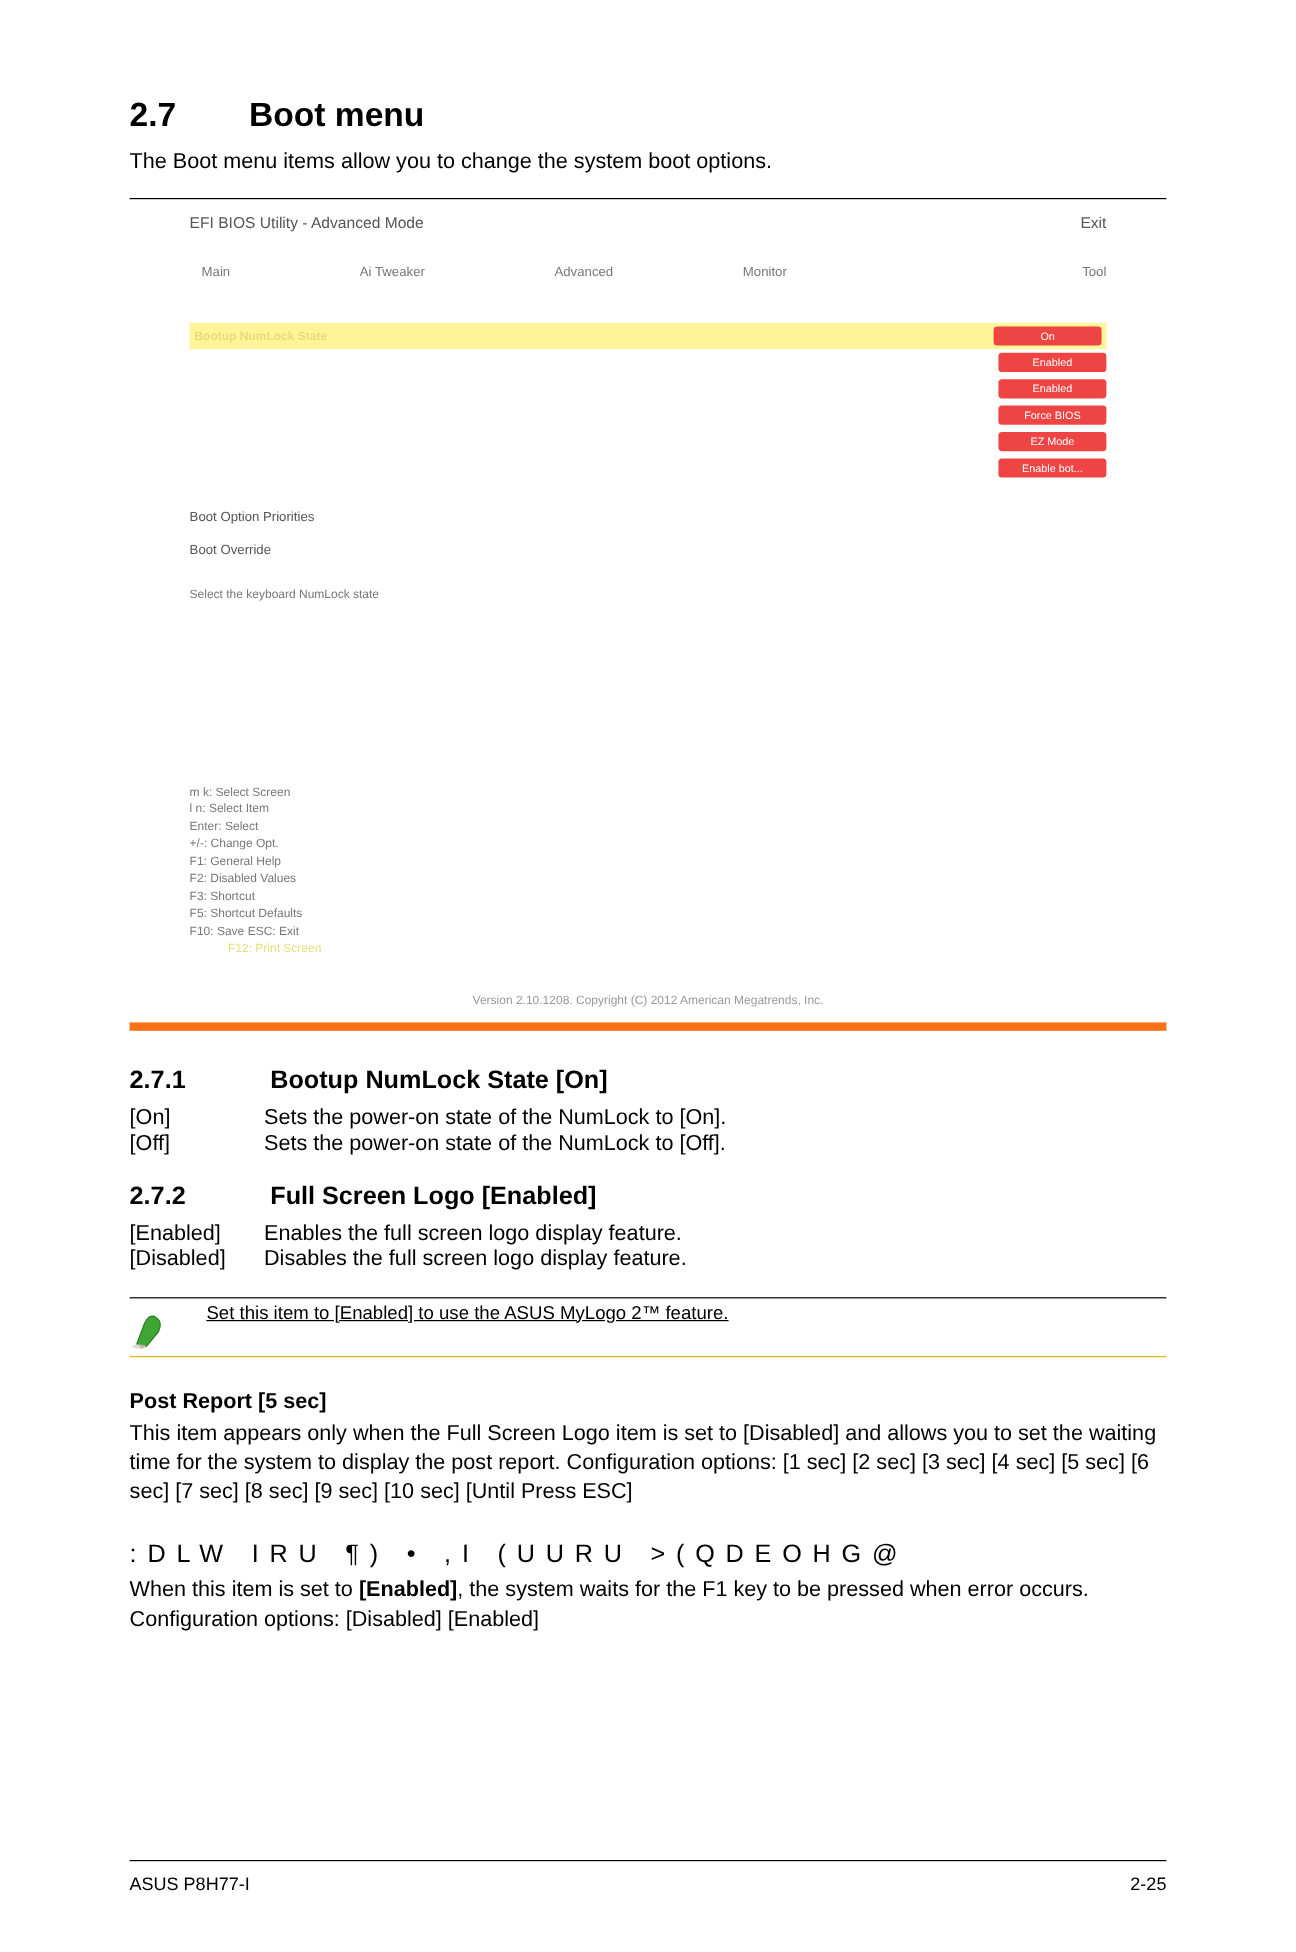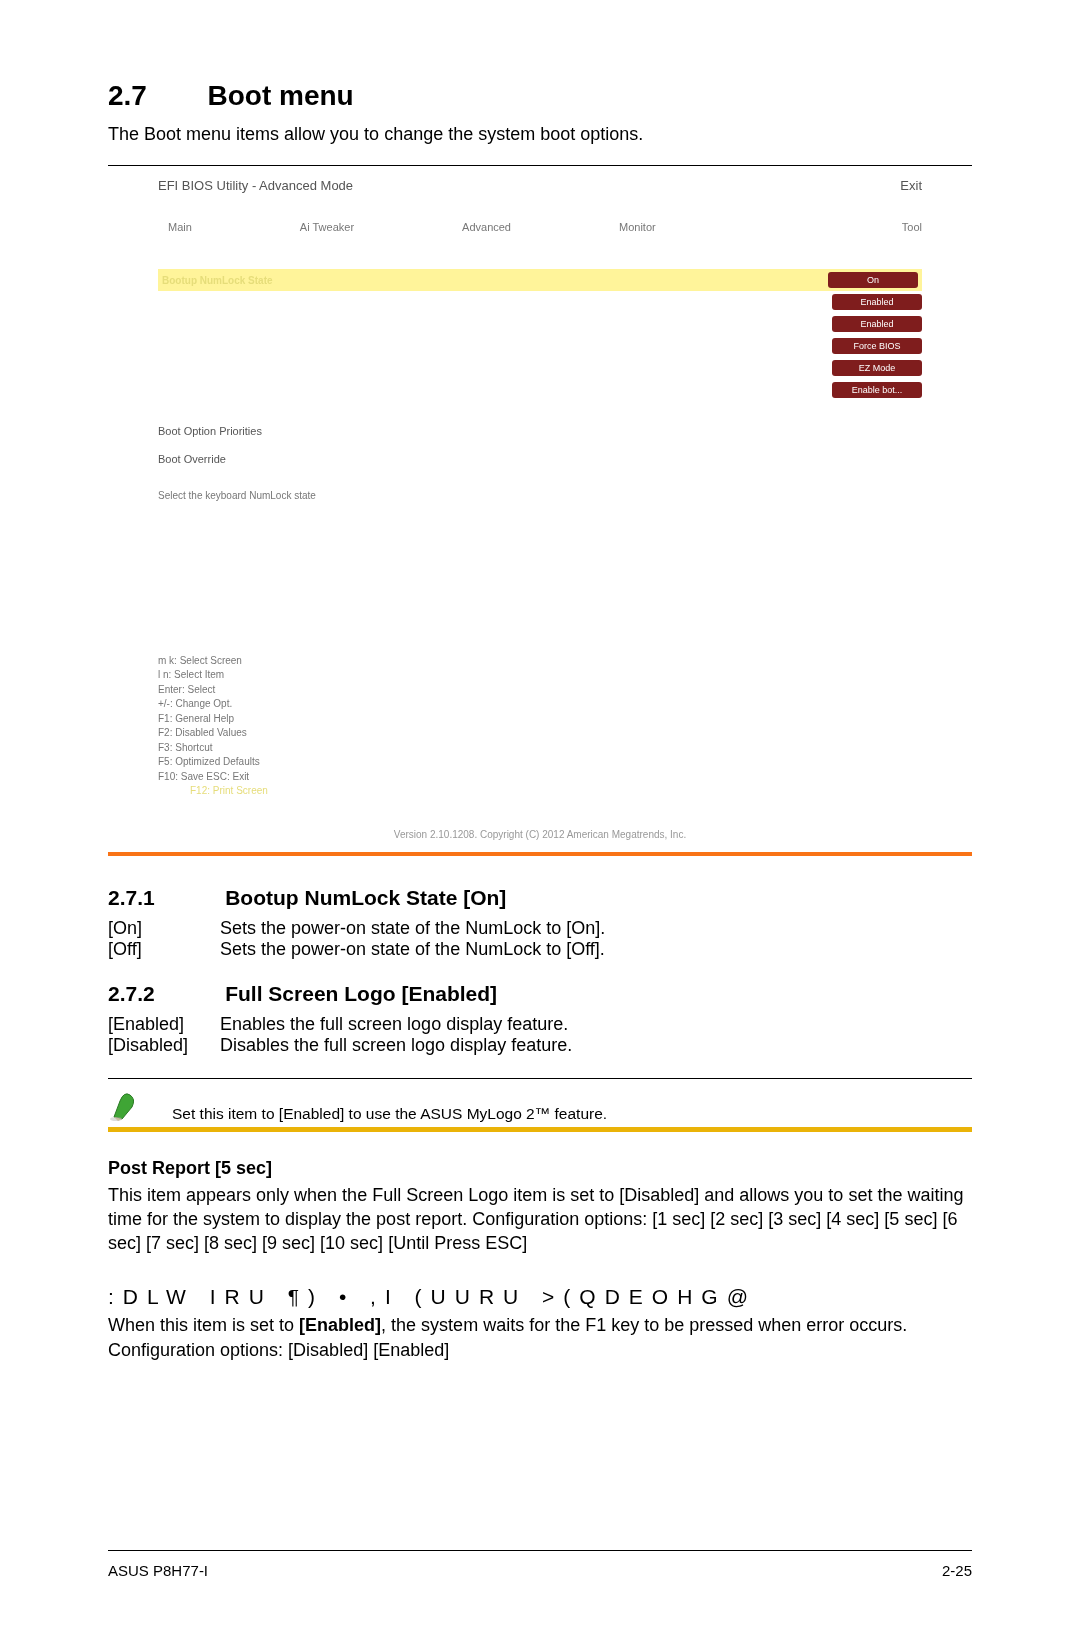--- a/index.html
+++ b/index.html
@@ -10,58 +10,58 @@
     width: 1080px;
     height: 1627px;
     position: relative;
     padding: 80px 108px 60px 108px;
   }
   .section-num { font-weight: bold; font-size: 28px; display: inline-block; width: 95px; }
   .section-title { font-weight: bold; font-size: 28px; }
   .intro { font-size: 18px; margin-top: 12px; margin-bottom: 20px; }
   .bios-box {
     border-top: 1px solid #000;
-    border-bottom: 4px solid #f97316;
+    border-bottom: 7px solid #f97316;
     padding: 12px 0 12px 0;
     margin-bottom: 30px;
   }
   .bios-inner { padding: 0 50px; }
   .bios-header { display: flex; justify-content: space-between; font-size: 13px; color: #555; }
   .bios-nav { display: flex; font-size: 11px; color: #777; margin-top: 28px; gap: 108px; padding-left: 10px; }
   .bios-nav div { }
   .bios-nav .right { margin-left: auto; }
   .bios-main { display: flex; margin-top: 36px; gap: 24px; flex-direction: column; }
   .bios-left { flex: 1; font-size: 11px; color: #555; }
   .bios-right { width: 220px; font-size: 10px; color: #777; line-height: 1.45; }
   .bios-row { display: flex; align-items: center; height: 22px; }
   .bios-row.hl { background: #fff49a; height: 22px; padding: 0 4px; }
   .hl .label { color: #e6dd7a; font-size: 10px; font-weight: bold; }
   .pill {
-    background: #7f1d1d;
+    background: #ef4444;
     color: #fff;
     font-size: 9px;
     padding: 3px 0;
     border-radius: 3px;
     width: 90px;
     text-align: center;
     margin: 2px 0;
   }
   .spacer { flex: 1; }
   .bios-section { margin-top: 24px; font-size: 11px; color: #555; }
   .help-list div { white-space: nowrap; }
   .help-yellow { color: #e6dd7a; padding-left: 32px; }
   .bios-footer { text-align: center; font-size: 10px; color: #999; margin-top: 30px; }
   h3.sub { margin-top: 22px; }
   h3.sub .num { font-weight: bold; font-size: 21px; display: inline-block; width: 112px; }
   h3.sub .txt { font-weight: bold; font-size: 21px; }
   .opt-table { margin-top: 8px; font-size: 18px; }
   .opt-row { display: flex; }
   .opt-key { width: 112px; }
   .opt-val { flex: 1; }
-  .note-box { display: flex; align-items: flex-end; border-top: 1px solid #000; border-bottom: 5px solid #eab308; margin-top: 22px; padding: 4px 0; gap: 20px; }
+  .note-box { display: flex; align-items: flex-start; border-top: 1px solid #000; border-bottom: 1px solid #eab308; margin-top: 22px; padding: 4px 0; gap: 20px; text-decoration: underline; }
   .note-icon { width: 44px; }
   .note-icon svg { display: block; }
   .note-text { font-size: 15.5px; }
   h4.sub2 { font-weight: bold; font-size: 18px; margin-top: 26px; }
   .body-p { font-size: 18px; margin-top: 4px; line-height: 1.35; }
   .garbled { font-size: 21px; letter-spacing: 9px; margin-top: 30px; }
   .footer-rule { border-top: 1px solid #000; position: absolute; left: 108px; right: 108px; bottom: 76px; }
   .footer-row { position: absolute; left: 108px; right: 108px; bottom: 48px; display: flex; justify-content: space-between; font-size: 15px; }
 </style>
 </head>
@@ -119,21 +119,21 @@
       <div class="bios-right">
         <div style="margin-bottom: 150px;">Select the keyboard NumLock state</div>
         <div class="help-list">
           <div>m k: Select Screen</div>
           <div>l n: Select Item</div>
           <div>Enter: Select</div>
           <div>+/-: Change Opt.</div>
           <div>F1: General Help</div>
           <div>F2: Disabled Values</div>
           <div>F3: Shortcut</div>
-          <div>F5: Optimized Defaults</div>
+          <div>F5: Shortcut Defaults</div>
           <div>F10: Save  ESC: Exit</div>
           <div class="help-yellow">F12: Print Screen</div>
         </div>
       </div>
     </div>
     <div class="bios-footer">Version 2.10.1208.  Copyright (C) 2012 American Megatrends, Inc.</div>
   </div>
 </div>
 
 <h3 class="sub">

